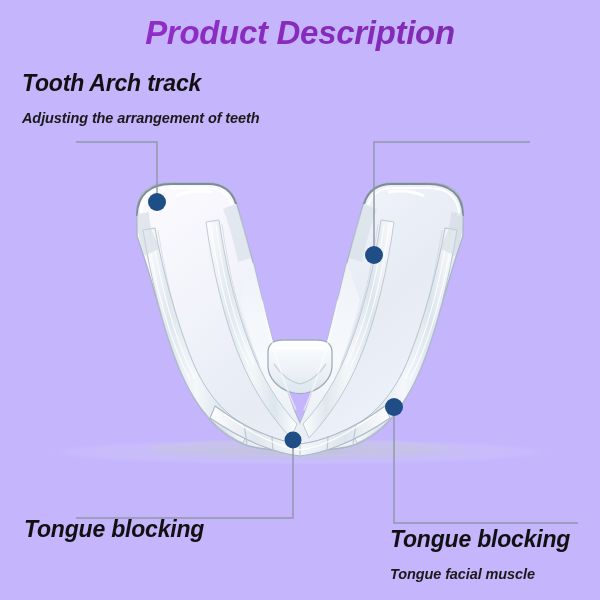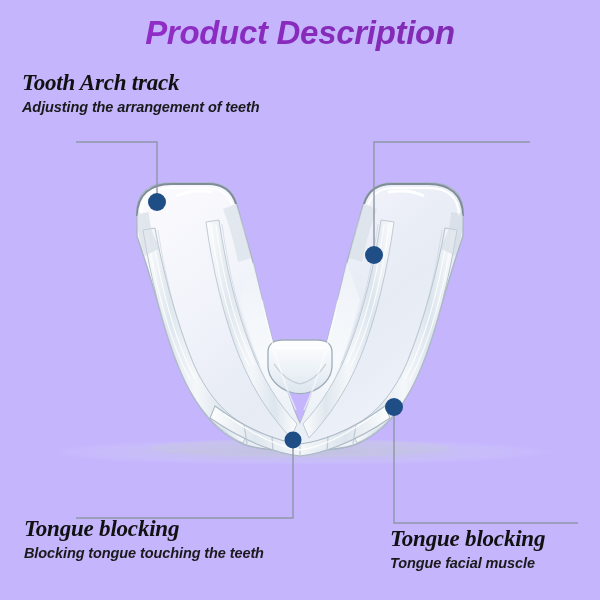--- a/index.html
+++ b/index.html
@@ -31,38 +31,38 @@
     color: #8A2BC0;
     background: linear-gradient(100deg,#9B30D0 0%, #8A2BC0 40%, #7B2AA8 100%);
     -webkit-background-clip: text;
     background-clip: text;
     -webkit-text-fill-color: transparent;
   }
 
   
   .callout { position: absolute; }
   .callout .ctitle {
-    font-family: Liberation Serif, serif;
+    font-family: Liberation Sans, sans-serif;
     font-size: 23px;
     font-weight: bold;
     font-style: italic;
     color: #111111;
     white-space: nowrap;
     line-height: 1.08;
     letter-spacing: -0.2px;
   }
   .callout .csub {
     font-family: "Liberation Sans", sans-serif;
     font-size: 14.5px;
     font-weight: bold;
     font-style: italic;
     color: #1a1a1a;
     white-space: nowrap;
     line-height: 1.2;
-    margin-top: 3px;
+    margin-top: 14px;
     letter-spacing: -0.1px;
   }
   #callout-tooth-arch  { left: 22px;  top: 71px; }
   #callout-tongue-block{ left: 378px; top: 71px; }
   #callout-tongue-blocking-left { left: 24px;  top: 517px; }
   #callout-tongue-blocking-right{ left: 390px; top: 527px; }
 
   
   #overlay {
     position: absolute;
@@ -224,21 +224,20 @@
   </svg>
 
   <div class="callout" id="callout-tooth-arch">
     <div class="ctitle">Tooth Arch track</div>
     <div class="csub">Adjusting the arrangement of teeth</div>
   </div>
 
 
   <div class="callout" id="callout-tongue-blocking-left">
     <div class="ctitle">Tongue blocking</div>
-    <div class="csub">Blocking tongue touching the teeth</div>
   </div>
 
   <div class="callout" id="callout-tongue-blocking-right">
     <div class="ctitle">Tongue blocking</div>
     <div class="csub">Tongue facial muscle</div>
   </div>
 
 </div>
 
 </body></html>

